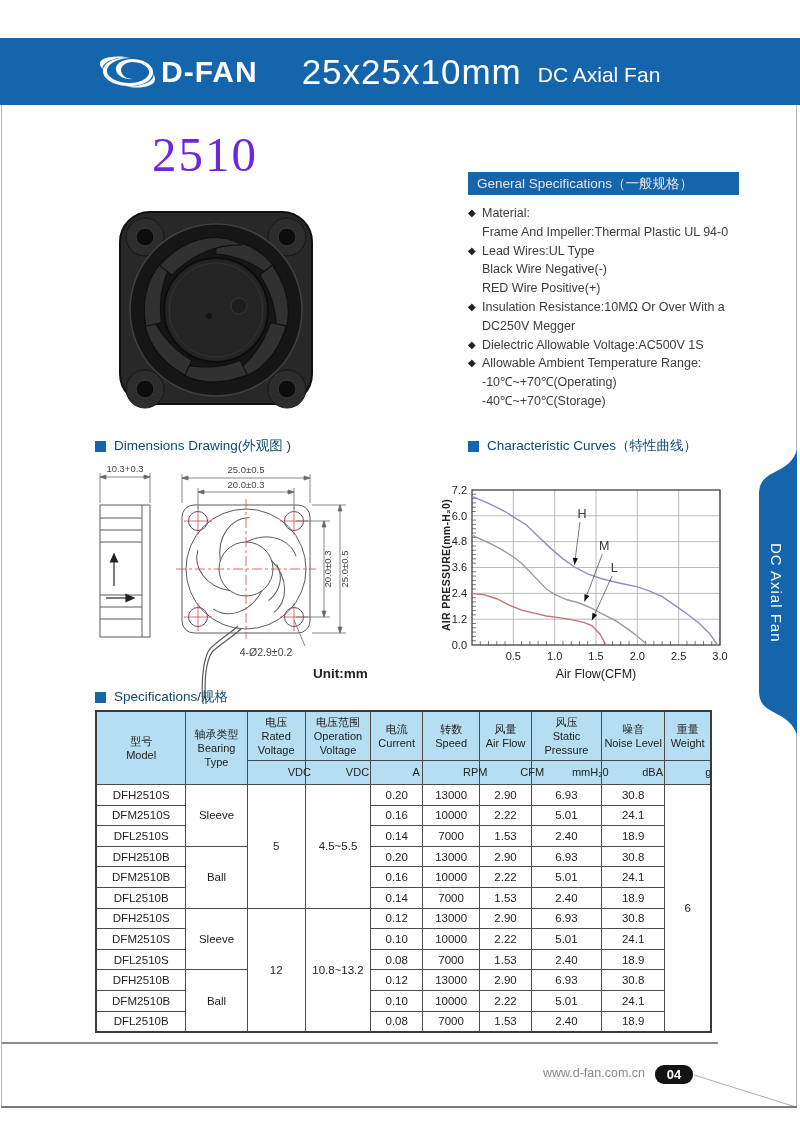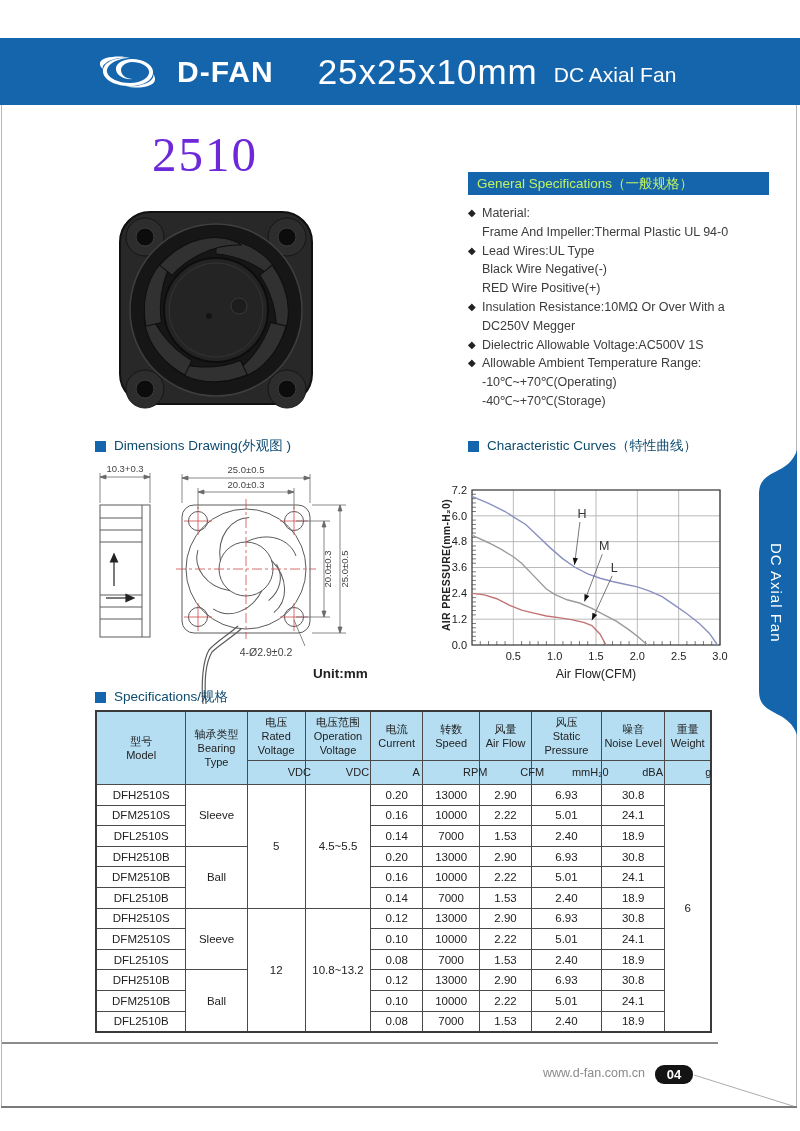--- a/index.html
+++ b/index.html
@@ -2,30 +2,30 @@
 <html><head>
 <meta charset="utf-8">
 <style>
   html,body{margin:0;padding:0;background:#fff;}
   .page{position:relative;width:800px;height:1131px;background:#fff;overflow:hidden;
         font-family:"Liberation Sans",sans-serif;color:#222;}
   
   .topbar{position:absolute;left:0;top:38px;width:800px;height:67px;background:#1565ad;
           display:flex;align-items:center;}
   .topbar .logo-icon{margin-left:97px;}
-  .brand{color:#fff;font-size:30px;font-weight:bold;letter-spacing:1px;margin-left:18px;}
+  .brand{color:#fff;font-size:30px;font-weight:bold;letter-spacing:1px;margin-left:2px;}
   .size-title{color:#fff;font-size:35px;font-weight:400;margin-left:44px;letter-spacing:1px;}
   .subtitle{color:#fff;font-size:21px;font-weight:400;margin-left:16px;position:relative;top:3px;}
   
   .model-no{position:absolute;left:152px;top:126px;font-family:"Liberation Serif",serif;
             font-size:49px;color:#6d28d9;letter-spacing:2px;}
   .fan-photo{position:absolute;left:110px;top:196px;}
   
-  .gs-header{position:absolute;left:468px;top:172px;width:301px;height:23px;background:#1565ad;
-             color:#bef264;font-size:13.5px;line-height:23px;padding-left:9px;box-sizing:border-box;}
+  .gs-header{position:absolute;left:468px;top:172px;width:271px;height:23px;background:#1565ad;
+             color:#e5e5e5;font-size:13.5px;line-height:23px;padding-left:9px;box-sizing:border-box;}
   .gs-list{position:absolute;left:468px;top:204px;width:330px;font-size:12.5px;color:#3c3c3c;}
   .gs-line{display:flex;line-height:18.8px;}
   .gs-bullet{width:14px;flex:0 0 14px;font-size:10px;color:#222;}
   
   .sec-head{position:absolute;font-size:13.5px;color:#0c4a6e;display:flex;align-items:center;}
   .sec-head .sq{width:11px;height:11px;background:#1565ad;display:inline-block;margin-right:8px;}
   #dims-head{left:95px;top:437px;}
   #curves-head{left:468px;top:437px;}
   #table-head{left:95px;top:688px;text-align:center;}
   

